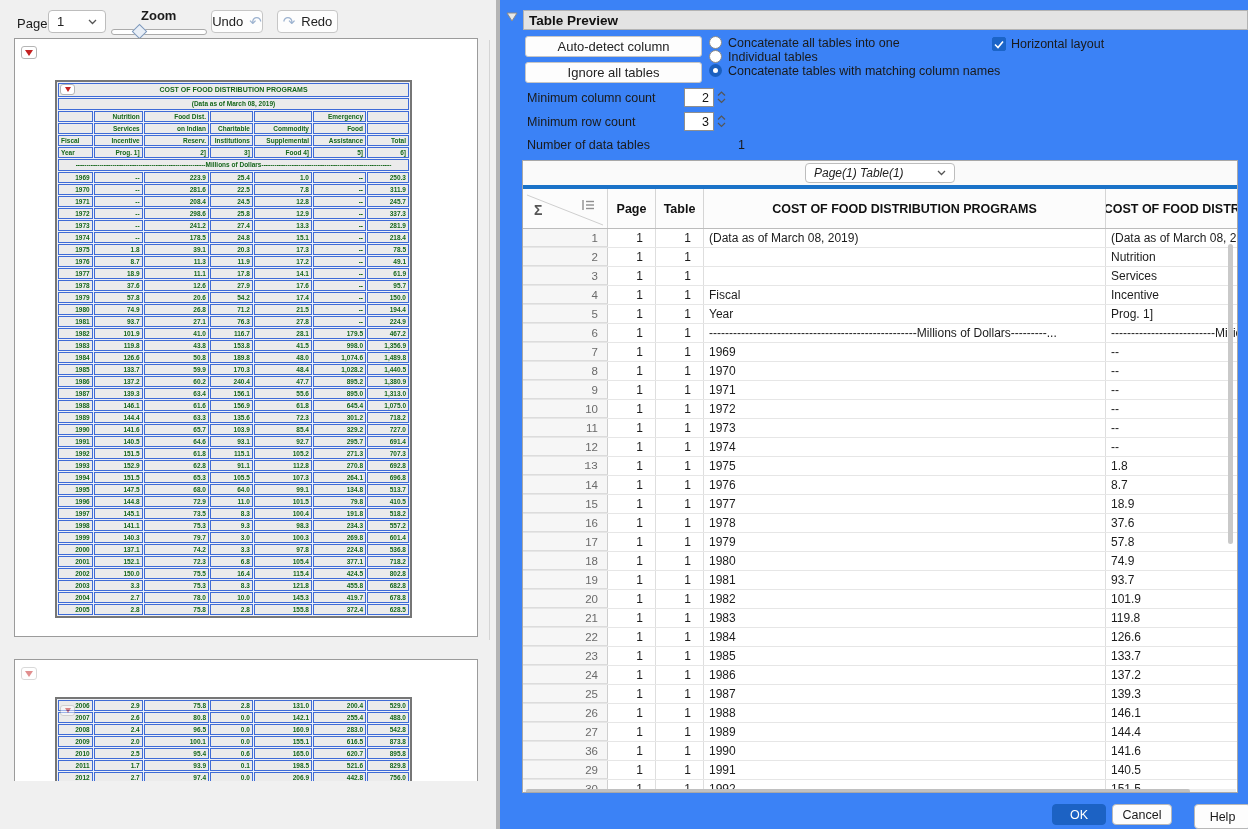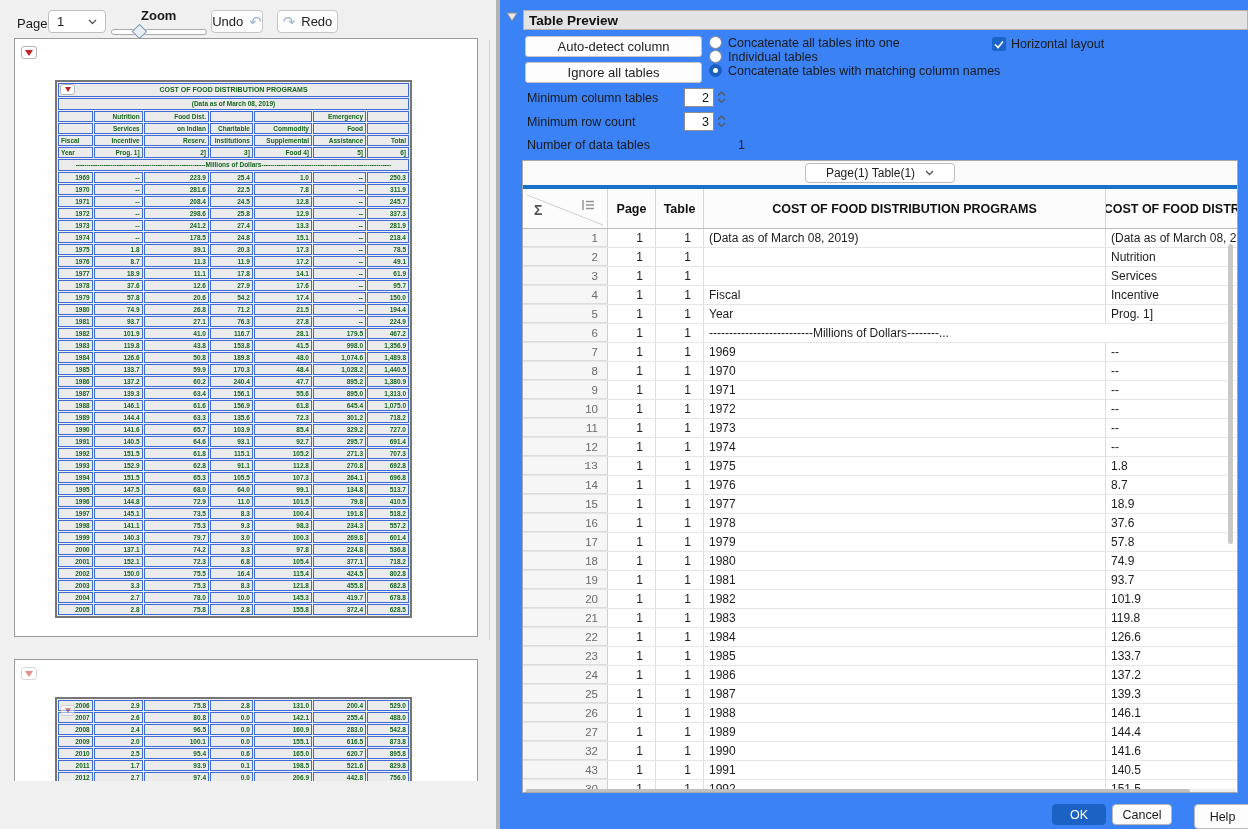--- a/index.html
+++ b/index.html
@@ -604,21 +604,21 @@
     <div class="abs radio sel" style="left:209px;top:64px;"></div>
     <span class="abs flabel" style="left:228px;top:64px;">Concatenate tables with matching column names</span>
 
     <div class="abs chk" style="left:492px;top:37px;">
       <svg width="10" height="9">
           <polyline points="1,4.5 4,7.5 9,1.5" fill="none" stroke="#fff" stroke-width="1.6"></polyline>
         </svg>
     </div>
     <span class="abs flabel" style="left:511px;top:37px;">Horizontal layout</span>
 
-    <span class="abs flabel" style="left:27px;top:91px;">Minimum column tables</span>
+    <span class="abs flabel" style="left:27px;top:91px;">Minimum column count</span>
     <div class="abs spin" style="left:184px;top:88px;">
         <span>2</span>
       </div>
     <div class="abs spin-ud" style="left:217px;top:88px;">
       <svg width="9" height="6">
           <polyline points="1,4.5 4.5,1 8,4.5" fill="none" stroke="#555" stroke-width="1.2"></polyline>
         </svg>
       <svg width="9" height="6">
           <polyline points="1,1 4.5,4.5 8,1" fill="none" stroke="#555" stroke-width="1.2"></polyline>
         </svg>
@@ -635,21 +635,21 @@
       <svg width="9" height="6">
           <polyline points="1,1 4.5,4.5 8,1" fill="none" stroke="#555" stroke-width="1.2"></polyline>
         </svg>
     </div>
 
     <span class="abs flabel" style="left:27px;top:138px;">Number of data tables</span>
     <span class="abs flabel" style="left:238px;top:138px;">1</span>
 
     <div class="abs grid" style="left:22px;top:160px;width:716px;height:633px;">
       <div class="abs gstrip" style="left:0;top:0;width:714px;height:24px;">
-        <div class="abs combo" style="left:282px;top:2px;width:150px;height:20px;justify-content:center;gap:10px;">
+        <div class="abs combo" style="left:282px;top:2px;width:150px;height:20px;gap:10px;font-style:italic;">
           <span style="font-size:12px;">Page(1)  Table(1)</span>
           <svg width="9" height="6">
               <polyline points="1,1 4.5,4.5 8,1" fill="none" stroke="#555" stroke-width="1.3"></polyline>
             </svg>
         </div>
       </div>
       <div class="abs blue-bar" style="left:0;top:24px;width:714px;height:4px;"></div>
 
       <div class="abs ghead" style="left:0;top:28px;width:714px;height:40px;">
         <div class="hc" style="width:85px;position:relative;">
@@ -703,20 +703,21 @@
             <div class="gc rn" style="width:85px;">5</div>
             <div class="gc num" style="width:48px;">1</div>
             <div class="gc num" style="width:48px;">1</div>
             <div class="gc txt" style="width:402px;">Year</div>
             <div class="gc txt" style="width:260px;border-right:none;">Prog. 1]</div>
           </div>
           <div class="grow">
             <div class="gc rn" style="width:85px;">6</div>
             <div class="gc num" style="width:48px;">1</div>
             <div class="gc num" style="width:48px;">1</div>
+            <div class="gc txt" style="width:402px;">----------------------------------------------------Millions of Dollars---------...</div>
             <div class="gc txt" style="width:260px;border-right:none;">--------------------------Millions of Dollars--------...</div>
           </div>
           <div class="grow">
             <div class="gc rn" style="width:85px;">7</div>
             <div class="gc num" style="width:48px;">1</div>
             <div class="gc num" style="width:48px;">1</div>
             <div class="gc txt" style="width:402px;">1969</div>
             <div class="gc txt" style="width:260px;border-right:none;">--</div>
           </div>
           <div class="grow">
@@ -853,28 +854,28 @@
             <div class="gc txt" style="width:260px;border-right:none;">146.1</div>
           </div>
           <div class="grow">
             <div class="gc rn" style="width:85px;">27</div>
             <div class="gc num" style="width:48px;">1</div>
             <div class="gc num" style="width:48px;">1</div>
             <div class="gc txt" style="width:402px;">1989</div>
             <div class="gc txt" style="width:260px;border-right:none;">144.4</div>
           </div>
           <div class="grow">
-            <div class="gc rn" style="width:85px;">32</div>
+            <div class="gc rn" style="width:85px;">36</div>
             <div class="gc num" style="width:48px;">1</div>
             <div class="gc num" style="width:48px;">1</div>
             <div class="gc txt" style="width:402px;">1990</div>
             <div class="gc txt" style="width:260px;border-right:none;">141.6</div>
           </div>
           <div class="grow">
-            <div class="gc rn" style="width:85px;">43</div>
+            <div class="gc rn" style="width:85px;">29</div>
             <div class="gc num" style="width:48px;">1</div>
             <div class="gc num" style="width:48px;">1</div>
             <div class="gc txt" style="width:402px;">1991</div>
             <div class="gc txt" style="width:260px;border-right:none;">140.5</div>
           </div>
           <div class="grow">
             <div class="gc rn" style="width:85px;">30</div>
             <div class="gc num" style="width:48px;">1</div>
             <div class="gc num" style="width:48px;">1</div>
             <div class="gc txt" style="width:402px;">1992</div>

